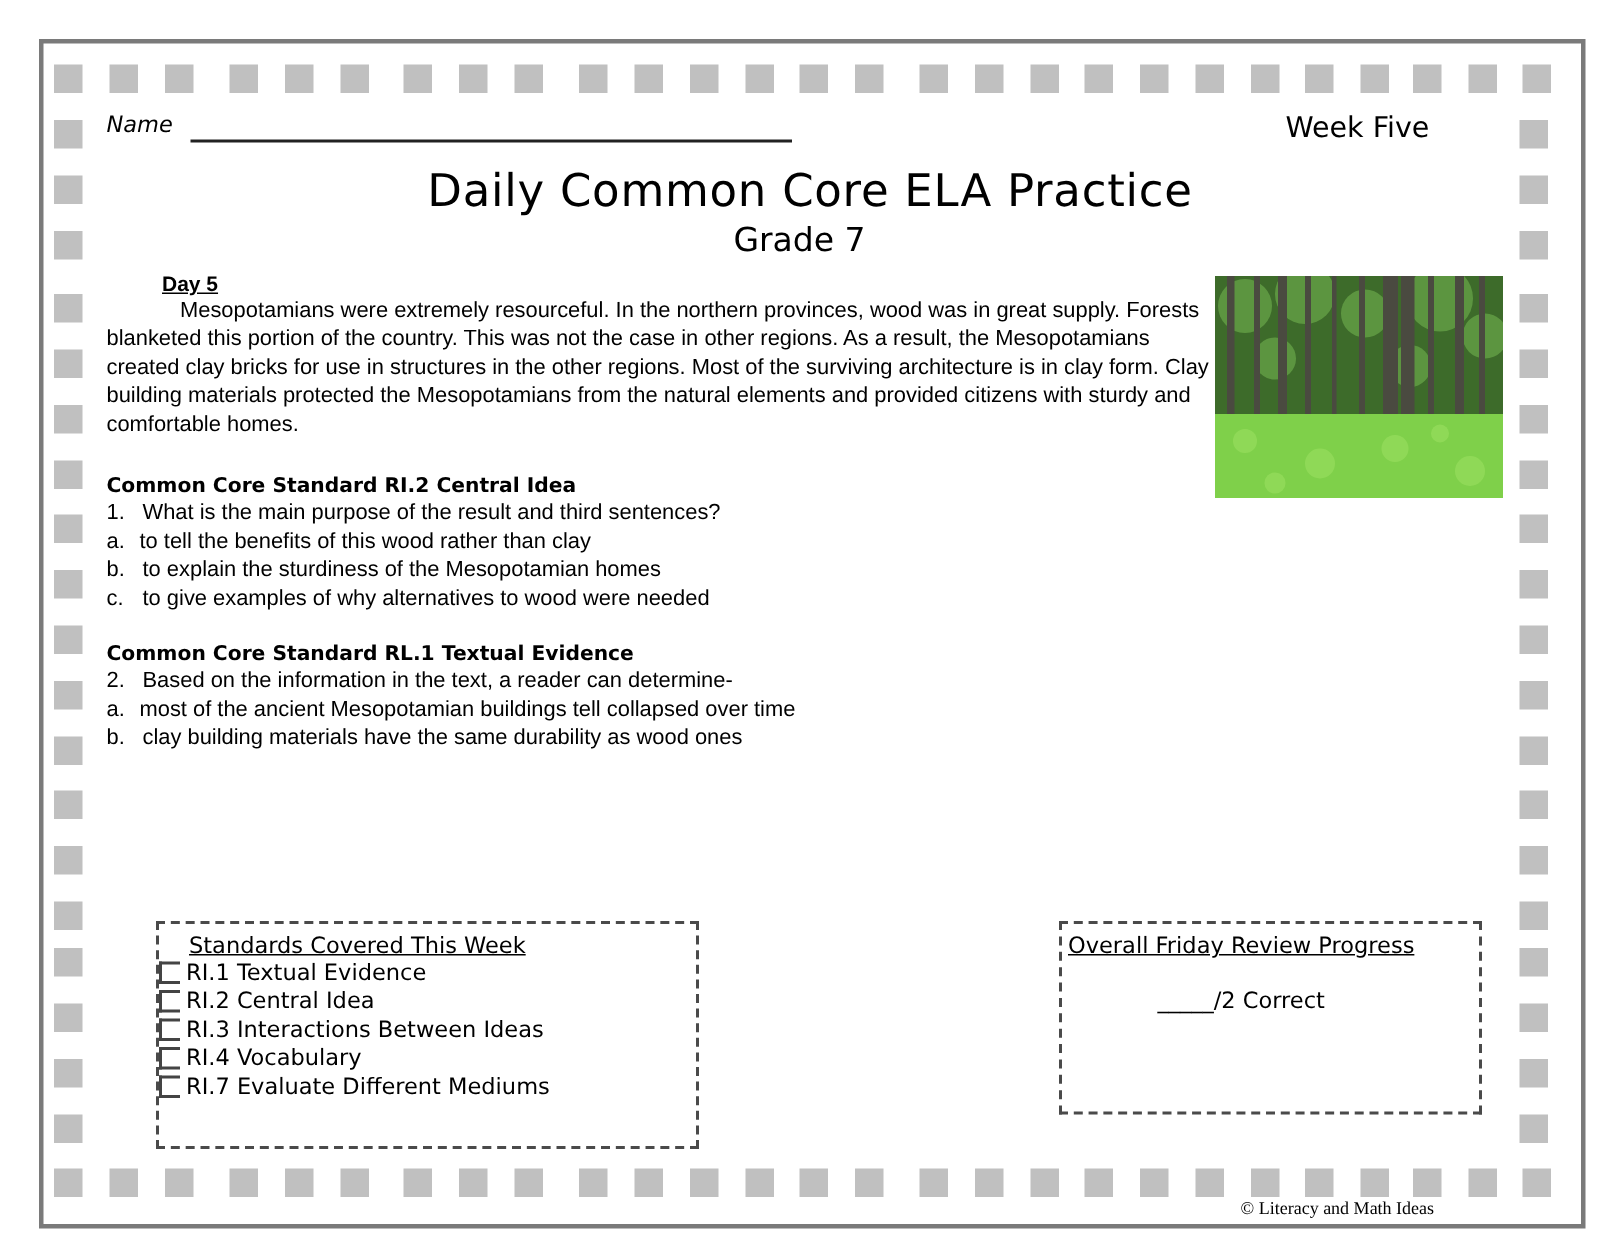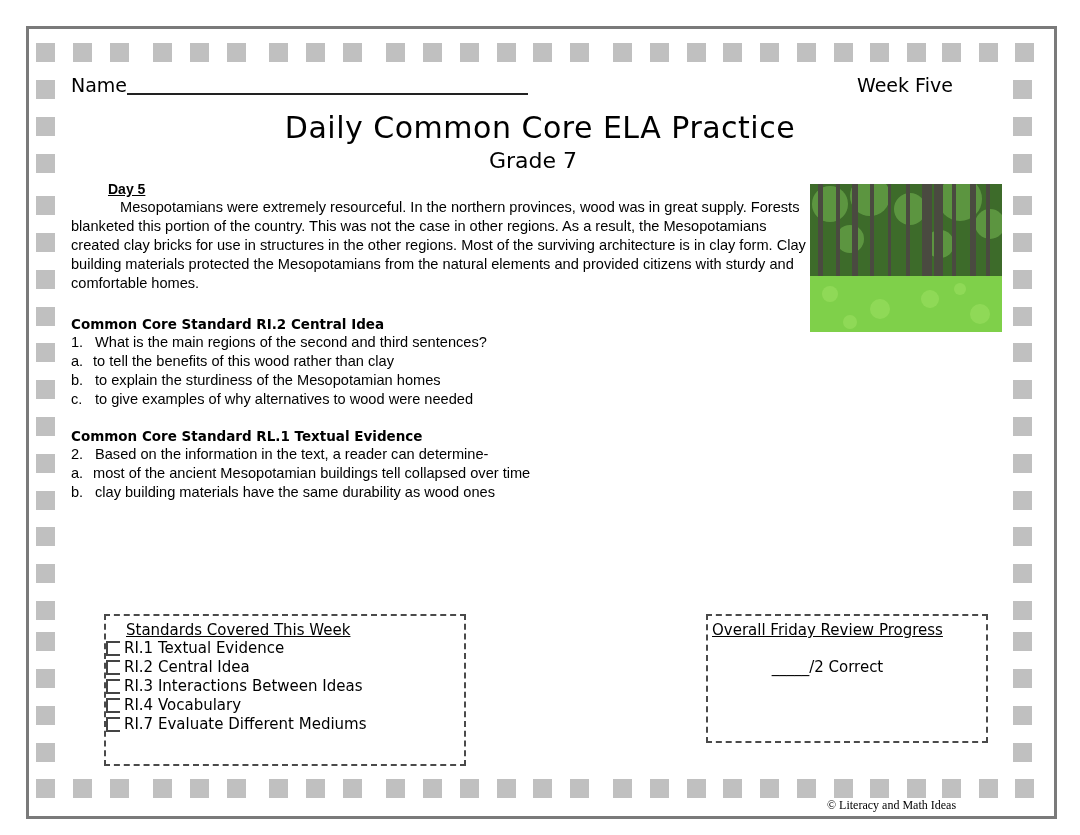--- a/index.html
+++ b/index.html
@@ -1,21 +1,21 @@
 <!DOCTYPE html>
 <html><head>
 <meta charset="utf-8">
 <style>
   html, body { margin: 0; padding: 0; background: #ffffff; }
   body { width: 1080px; height: 835px; position: relative; overflow: hidden; font-family: "Liberation Sans", sans-serif; color: #000; }
   .frame { position: absolute; left: 26px; top: 26px; width: 1031px; height: 793px; border: 3px solid #7a7a7a; box-sizing: border-box; }
   .sq { position: absolute; width: 19px; height: 19px; background: #c0c0c0; }
   .abs { position: absolute; }
   .hand { font-family: "DejaVu Sans", sans-serif; }
-  .name-label { left: 71px; top: 74px; font-size: 19px; }
+  .name-label { left: 71px; top: 74px; font-size: 15px; font-style: italic; }
   .name-line { left: 127px; top: 93px; width: 401px; border-bottom: 2px solid #222; }
   .week { left: 857px; top: 74px; font-size: 19px; }
   .title { left: 0; width: 1080px; top: 110px; text-align: center; font-size: 30px; letter-spacing: 0.5px; }
   .subtitle { left: 0; width: 1066px; top: 148px; text-align: center; font-size: 22px; }
   .day { left: 71px; top: 181px; font-size: 14px; font-weight: bold; text-decoration: underline; padding-left: 37px; }
   .passage { left: 71px; top: 198px; width: 735px; font-size: 14.6px; line-height: 19px; text-indent: 49px; margin: 0; }
   .photo { left: 810px; top: 184px; width: 192px; height: 148px; overflow: hidden; background: #6fbf3a; }
   .std { font-size: 13.5px; font-weight: bold; }
   .q { font-size: 14.6px; line-height: 19px; }
   .opt-letter { display: inline-block; width: 24px; }
@@ -168,21 +168,21 @@
       <circle cx="170" cy="130" r="10"></circle>
         <circle cx="40" cy="138" r="7"></circle>
         <circle cx="150" cy="105" r="6"></circle>
     </g>
   </svg>
 </div>
 
 <div class="abs" style="left:71px; top:316px; width:720px;">
   <div class="hand std">Common Core Standard RI.2 Central Idea</div>
   <div class="q" style="margin-top:1px;">
-    <span class="opt-letter">1.</span><span>What is the main regions of the second and third sentences?</span>
+    <span class="opt-letter">1.</span><span>What is the main purpose of the result and third sentences?</span>
   </div>
   <div class="q"><span class="opt-letter" style="width:22px">a.</span><span>to tell the benefits of this wood rather than clay</span></div>
   <div class="q"><span class="opt-letter">b.</span><span>to explain the sturdiness of the Mesopotamian homes</span></div>
   <div class="q"><span class="opt-letter">c.</span><span>to give examples of why alternatives to wood were needed</span></div>
 </div>
 
 <div class="abs" style="left:71px; top:428px; width:720px;">
   <div class="hand std">Common Core Standard RL.1 Textual Evidence</div>
   <div class="q" style="margin-top:1px;">
     <span class="opt-letter">2.</span><span>Based on the information in the text, a reader can determine-</span>

